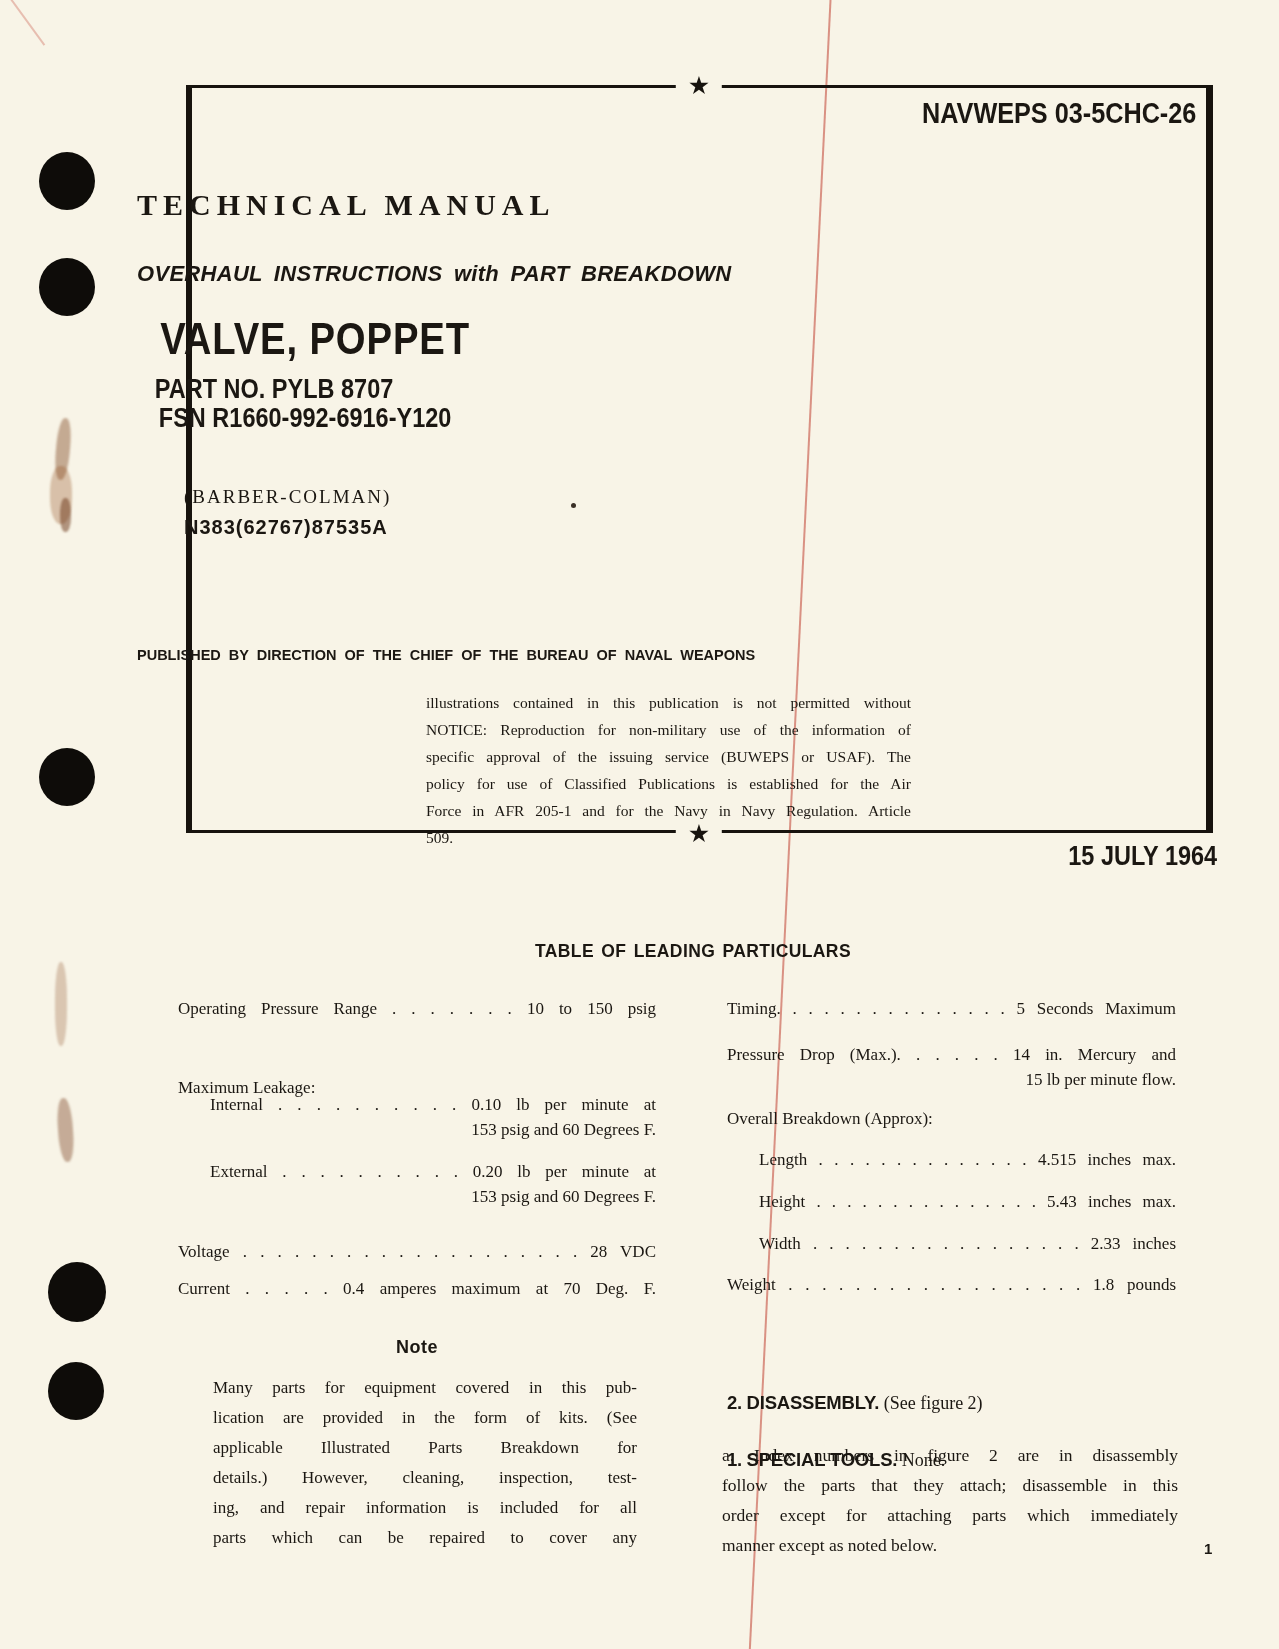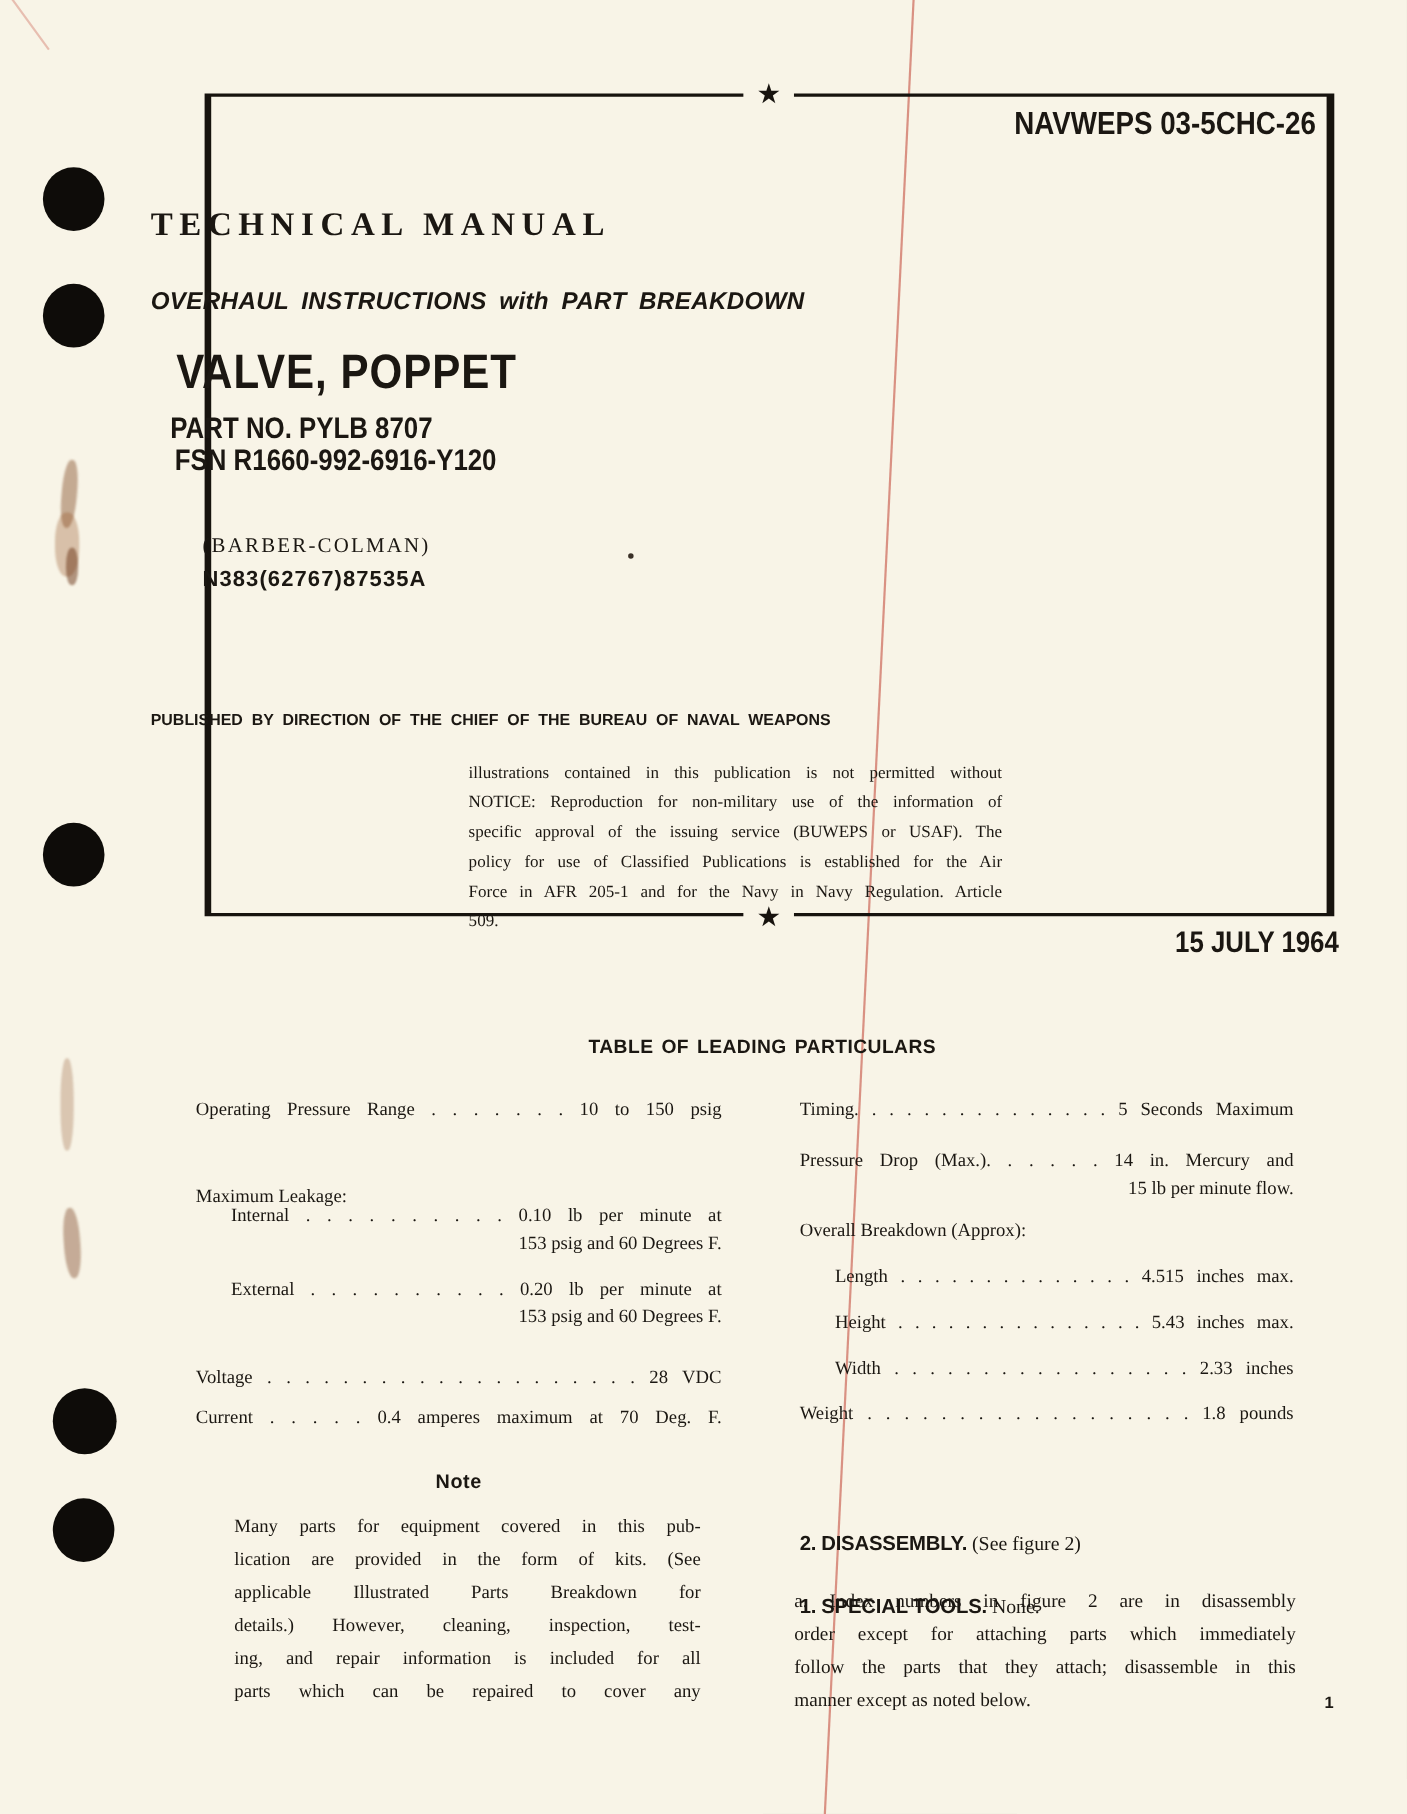--- a/index.html
+++ b/index.html
@@ -155,20 +155,20 @@
     <span class="tx">None.</span>
   </div>
   <div class="sech" style="top:1392px;">
     <span class="hd">2.</span>
     <span class="hd">DISASSEMBLY.</span>
     <span class="tx">(See figure 2)</span>
   </div>
 
   <div class="disp">
     <div class="jline">a.  Index numbers in figure 2 are in disassembly</div>
+    <div class="jline">follow the parts that they attach; disassemble in this</div>
     <div class="jline">order except for attaching parts which immediately</div>
-    <div class="jline">follow the parts that they attach; disassemble in this</div>
     <div class="jline last">manner except as noted below.</div>
   </div>
 
   <div class="pageno sans">1</div>
 
 </div>
 
 </body></html>

